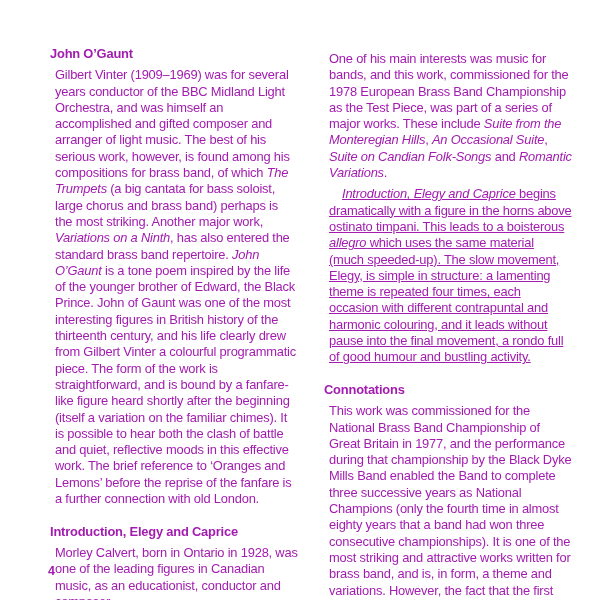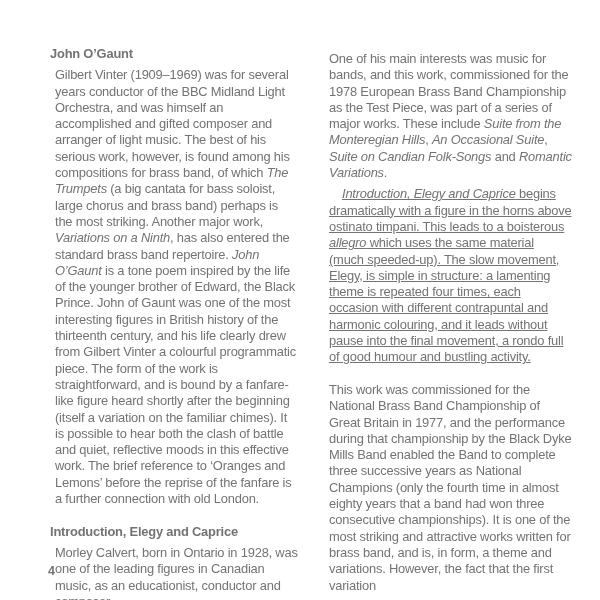--- a/index.html
+++ b/index.html
@@ -7,21 +7,21 @@
     padding: 0;
     background: #ffffff;
   }
   .page {
     position: relative;
     width: 600px;
     height: 600px;
     background: #ffffff;
     overflow: hidden;
     font-family: "Liberation Sans", sans-serif;
-    color: #737373;
+    color: #a21caf;
   }
   .columns {
     position: absolute;
     left: 50px;
     top: 46px;
     display: flex;
     gap: 21px;
   }
   .column {
     width: 253px;
@@ -70,18 +70,19 @@
           <div class="heading">Introduction, Elegy and Caprice</div>
           <p><span>Morley Calvert, born in Ontario in 1928, was one of the leading figures in Canadian music, as an educationist, conductor and composer.</span></p>
         </div>
       </div>
     <div class="column" id="col-1">
         <div class="section">
           <p><span>One of his main interests was music for bands, and this work, commissioned for the 1978 European Brass Band Championship as the Test Piece, was part of a series of major works. These include </span><i>Suite from the Monteregian Hills</i><span>, </span><i>An Occasional Suite</i><span>, </span><i>Suite on Candian Folk-Songs</i><span> and </span><i>Romantic Variations</i><span>.</span></p>
           <p class="indent"><i>Introduction, Elegy and Caprice</i><span> begins dramatically with a figure in the horns above ostinato timpani. This leads to a boisterous </span><i>allegro</i><span> which uses the same material (much speeded-up). The slow movement, Elegy, is simple in structure: a lamenting theme is repeated four times, each occasion with different contrapuntal and harmonic colouring, and it leads without pause into the final movement, a rondo full of good humour and bustling activity.</span></p>
         </div>
         <div class="section">
+          <div class="heading">Connotations</div>
           <p><span>This work was commissioned for the National Brass Band Championship of Great Britain in 1977, and the performance during that championship by the Black Dyke Mills Band enabled the Band to complete three successive years as National Champions (only the fourth time in almost eighty years that a band had won three consecutive championships). It is one of the most striking and attractive works written for brass band, and is, in form, a theme and variations. However, the fact that the first variation</span></p>
         </div>
       </div>
   </div>
   <div class="page-number">4</div>
 </div>
 
 </body></html>

